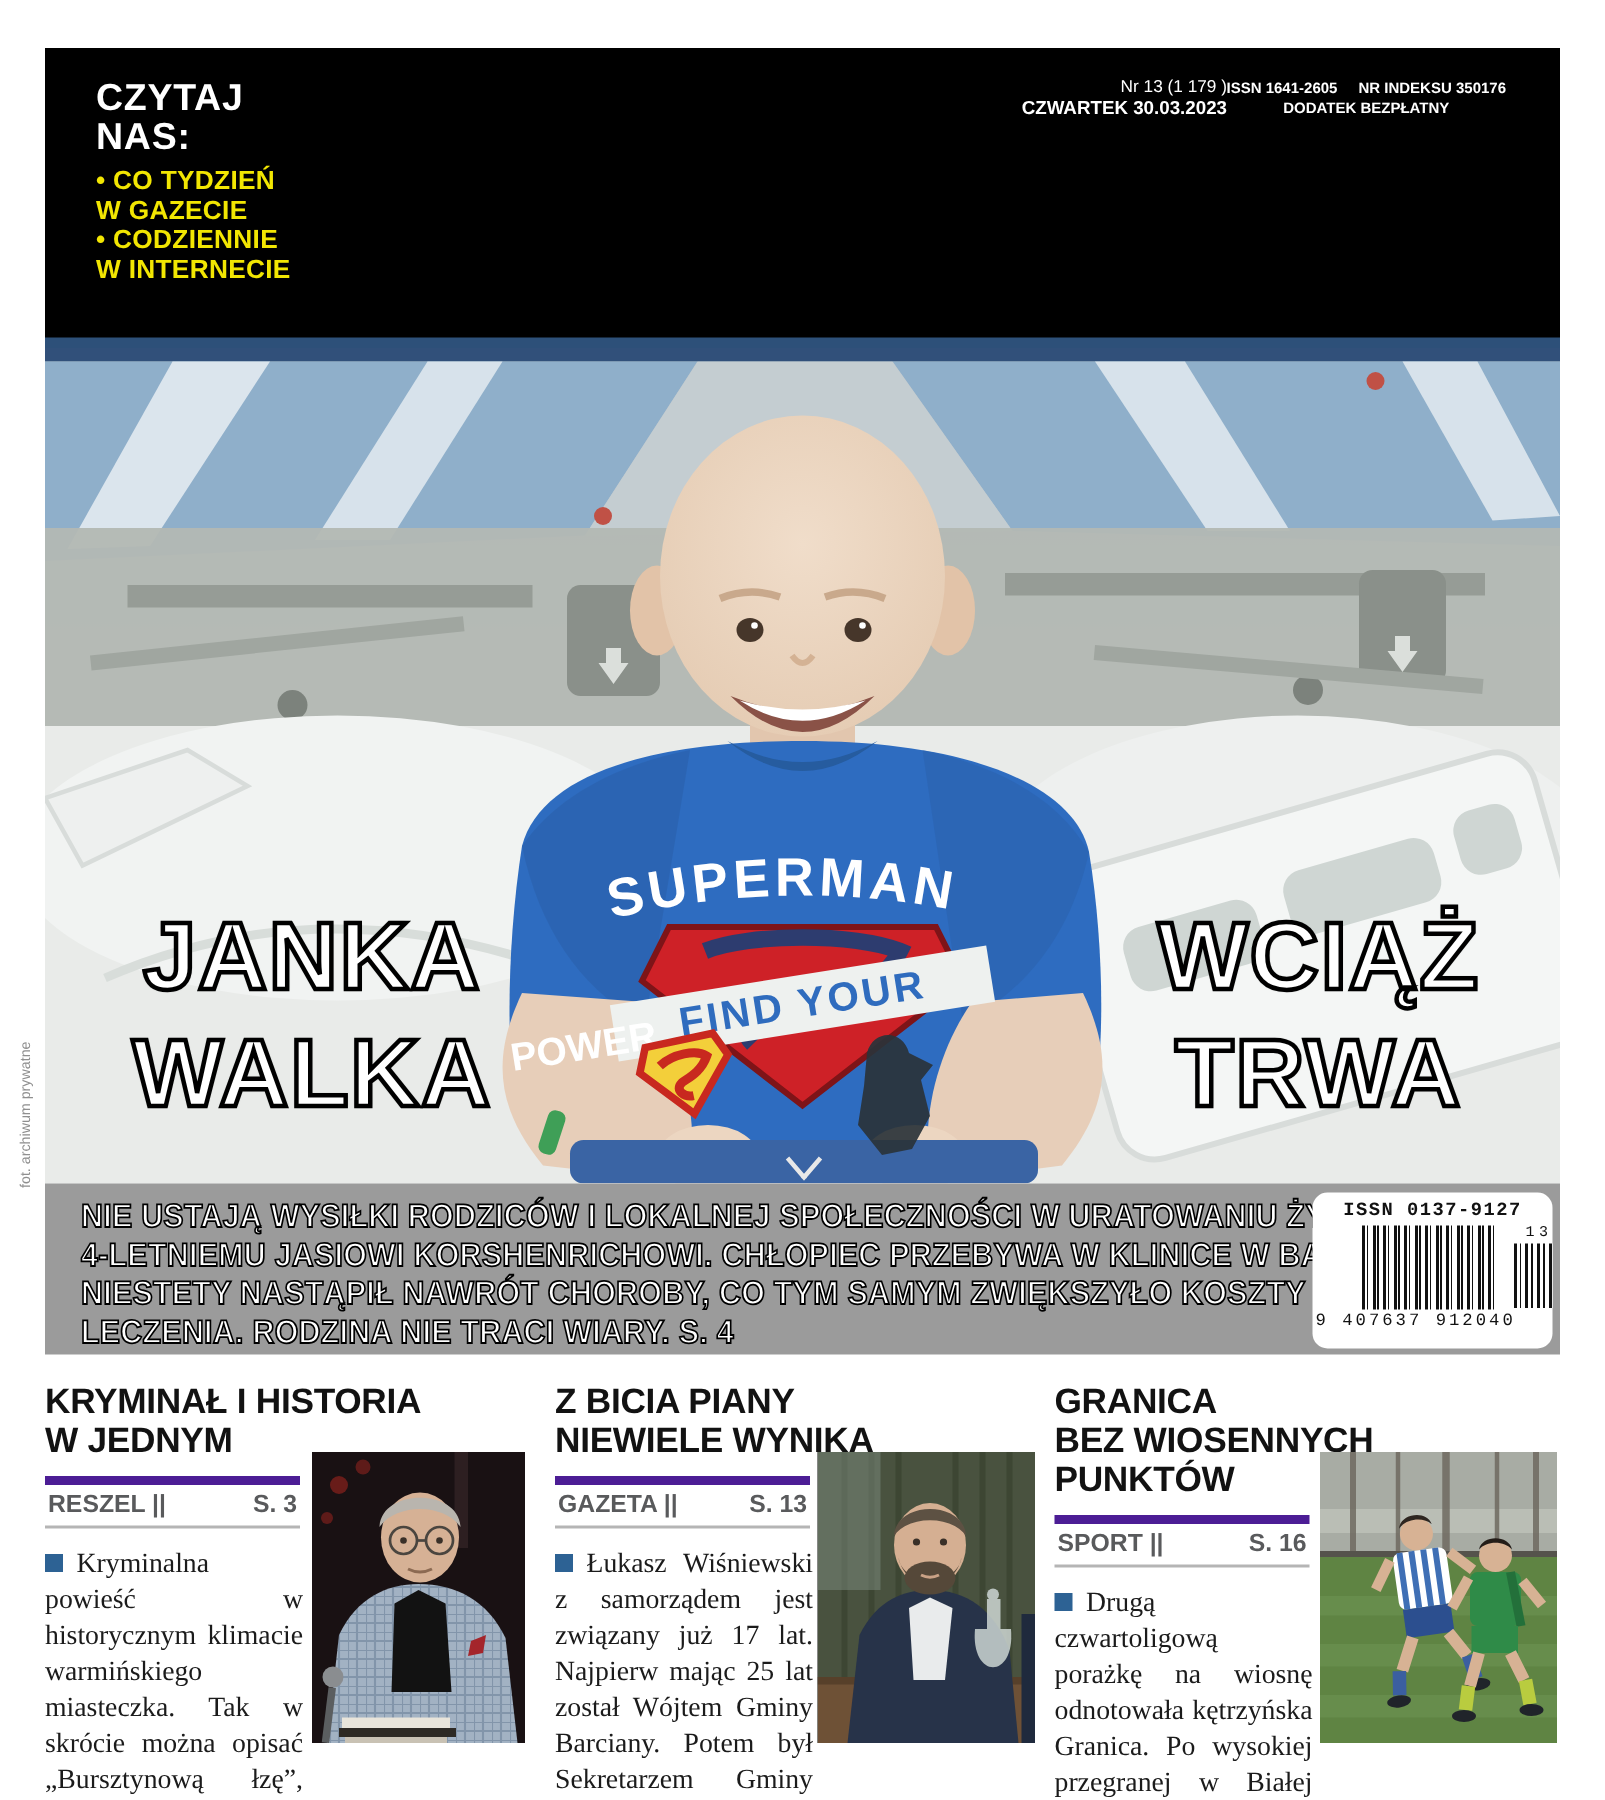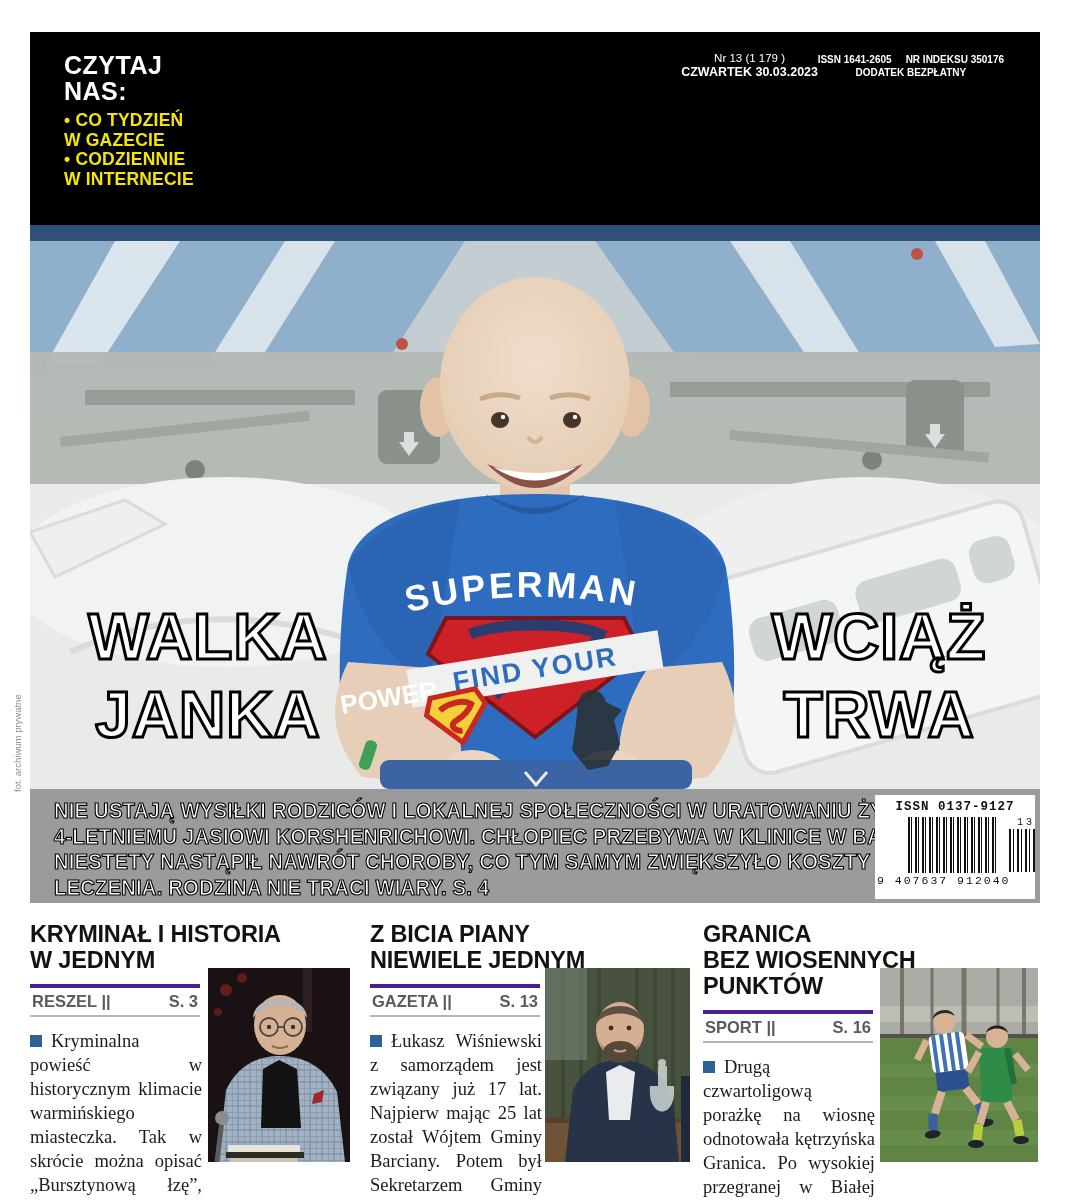--- a/index.html
+++ b/index.html
@@ -10,21 +10,21 @@
   .mast{position:absolute;left:30px;top:32px;width:1010px;height:200px;background:#000000;
         border-bottom:7px solid #2d5079;box-sizing:border-box;overflow:hidden;}
   .promo{position:absolute;left:34px;top:20px;}
   .promo-main{color:#fff;font-weight:bold;font-size:25px;line-height:1.04;letter-spacing:.5px;}
   .promo-bullets{color:#f2e602;font-weight:bold;font-size:17.5px;line-height:1.12;margin-top:7px;letter-spacing:.2px;}
   .brand{position:absolute;left:170px;top:34px;color:#fff;}
   .brand-gazeta{font-weight:bold;font-size:31px;letter-spacing:2px;margin-left:6px;}
   .brand-big{font-weight:bold;font-size:116px;line-height:.95;letter-spacing:-5px;margin-top:-8px;white-space:nowrap;}
   .brand-suffix{font-size:44px;letter-spacing:0;font-weight:bold;}
   .issue-left{position:absolute;right:222px;top:20px;text-align:right;color:#fff;}
-  .issue-number{font-size:11.5px;text-align:center;}
+  .issue-number{font-size:11.5px;}
   .issue-date{font-size:12.5px;font-weight:bold;margin-top:1px;}
   .issue-right{position:absolute;right:36px;top:22px;text-align:center;color:#fff;font-size:10px;font-weight:bold;}
   .issue-right .row{margin-bottom:2px;}
   .issue-right .gap{display:inline-block;width:14px;}
 
   
   .photo{position:absolute;left:30px;top:232px;width:1010px;height:557px;overflow:hidden;background:#dfe3e1;}
   .photo svg{display:block;}
   .hl{position:absolute;color:#fff;font-weight:800;font-size:64px;line-height:1.22;text-align:center;
       -webkit-text-stroke:3px #000;text-shadow:0 0 2px #000;letter-spacing:1px;}
@@ -34,38 +34,38 @@
           font-size:9.5px;color:#8f8f8f;white-space:nowrap;}
 
   
   .leadbar{position:absolute;left:30px;top:789px;width:1010px;height:114px;background:#9b9b9b;}
   .lead-lines{position:absolute;left:24px;top:9px;transform:scaleX(.92);transform-origin:0 0;}
   .lead-line{white-space:nowrap;color:#fff;font-weight:bold;font-size:22px;line-height:25.5px;
              -webkit-text-stroke:1.2px #000;letter-spacing:.2px;}
 
   
   .barcode-box{position:absolute;left:845px;top:6px;width:160px;height:104px;background:#fff;
-               font-family:"Liberation Mono","DejaVu Sans Mono",monospace;color:#111;}
+               font-family:"Liberation Mono","DejaVu Sans Mono",monospace;color:#111;border-radius:10px;}
   .bc-issn{font-size:12.5px;font-weight:bold;letter-spacing:1px;text-align:center;margin-top:5px;}
   .bc-row{display:flex;margin-top:3px;margin-left:25px;}
   .bc-main{margin-left:8px;width:104px;height:56px;
      background:repeating-linear-gradient(90deg,#111 0 2px,#fff 2px 3px,#111 3px 4px,#fff 4px 7px,#111 7px 9px,#fff 9px 10px,#111 10px 11px,#fff 11px 14px);}
   .bc-addon{margin-left:10px;width:30px;}
   .bc-addon-num{font-size:10px;letter-spacing:3px;text-align:right;}
   .bc-addon-bars{margin-top:1px;height:43px;
      background:repeating-linear-gradient(90deg,#111 0 2px,#fff 2px 4px,#111 4px 5px,#fff 5px 8px);}
   .bc-digits{font-size:11.5px;letter-spacing:2px;margin-left:2px;margin-top:1px;}
 
   
   .article{position:absolute;top:922px;height:278px;}
   .a1{left:30px;width:322px;}
   .a2{left:370px;width:322px;}
   .a3{left:703px;width:337px;}
   .atitle{font-size:23.5px;font-weight:800;line-height:1.1;color:#121212;letter-spacing:-.2px;}
-  .kicker{width:170px;margin-top:10px;border-top:4px solid #4c1d95;border-bottom:2px solid #b5b5b5;
+  .kicker{width:170px;margin-top:10px;border-top:6px solid #4c1d95;border-bottom:2px solid #b5b5b5;
           padding:4px 2px;display:flex;justify-content:space-between;box-sizing:border-box;
           color:#595a5c;font-weight:bold;font-size:16.5px;}
   .abody{width:172px;margin-top:12px;font-family:"Liberation Serif",serif;font-size:18.5px;
          line-height:1.3;text-align:justify;color:#1b1b1b;}
   .square{width:12px;height:12px;background:#2d6294;display:inline-block;margin-right:9px;}
   .thumb{position:absolute;top:46px;overflow:hidden;background:#222;}
   .a1 .thumb{left:178px;width:142px;height:194px;}
   .a2 .thumb{left:175px;width:145px;height:194px;}
   .a3 .thumb{left:177px;width:158px;height:194px;}
 </style>
@@ -201,22 +201,22 @@
         <text x="312" y="482" font-family="Liberation Sans, sans-serif" font-size="26" font-weight="bold" fill="#ffffff" transform="rotate(-9 312 482)">POWER</text>
         <g transform="translate(392,462) rotate(-12)">
           <path d="M30,56 L0,22 L7,6 L53,6 L60,22 Z" fill="#f3cf3a" stroke="#c8281f" stroke-width="5"></path>
           <path d="M14,20 C24,14 40,14 46,20 C40,30 30,32 26,34 C20,38 26,44 32,44" stroke="#c8281f" stroke-width="6" fill="none"></path>
         </g>
         <path d="M548,470 c4,-16 24,-16 28,0 l16,8 -8,10 6,24 -12,22 -20,4 -16,-20 4,-26 z" fill="#2a333a" opacity=".92"></path>
       </g>
     </svg>
 
     <div class="hl hl-left">
+      <div>JANKA</div>
       <div>WALKA</div>
-      <div>JANKA</div>
     </div>
     <div class="hl hl-right">
       <div>WCIĄŻ</div>
       <div>TRWA</div>
     </div>
   </div>
 
   <div class="credit">fot. archiwum prywatne</div>
 
   <div class="leadbar">
@@ -278,21 +278,21 @@
         <rect x="20" y="177" width="72" height="7" fill="#e8e4da"></rect>
         <rect x="18" y="184" width="78" height="6" fill="#2e2a24"></rect>
         <rect x="22" y="190" width="68" height="4" fill="#c9c2b4"></rect>
       </svg>
     </div>
   </div>
 
   <div class="article a2">
     <div class="atitle">
       <div>Z BICIA PIANY</div>
-      <div>NIEWIELE JEDNYM</div>
+      <div>NIEWIELE WYNIKA</div>
     </div>
     <div class="kicker">
       <span>GAZETA ||</span>
       <span>S. 13</span>
     </div>
     <div class="abody"><span class="square"></span><span>Łukasz Wiśniewski z samorządem jest związany już 17 lat. Najpierw mając 25 lat został Wójtem Gminy Barciany. Potem był Sekretarzem Gminy Korsze, kętrzyńskim wicestarostą, a od kilku kadencji zasiada w Radzie Powiatu.</span></div>
     <div class="thumb">
       <svg width="145" height="194" viewBox="0 0 145 194">
         <rect width="145" height="194" fill="#49523f"></rect>
         <path d="M18,0 V150 M36,0 V150 M54,0 V150 M92,0 V150 M110,0 V150 M128,0 V150" stroke="#39422f" stroke-width="4" opacity=".7"></path>

